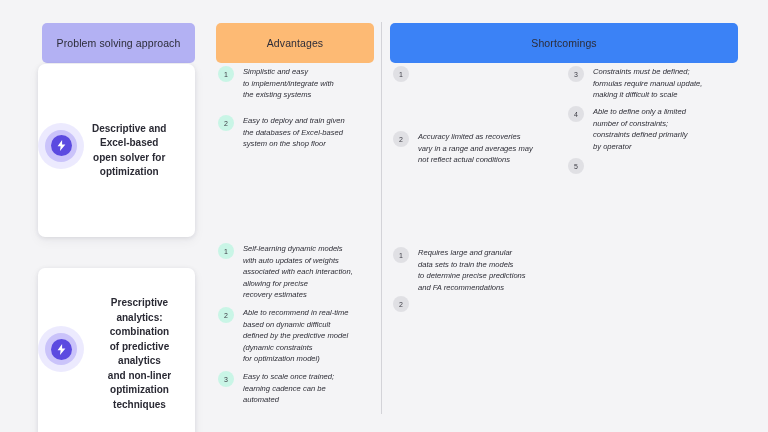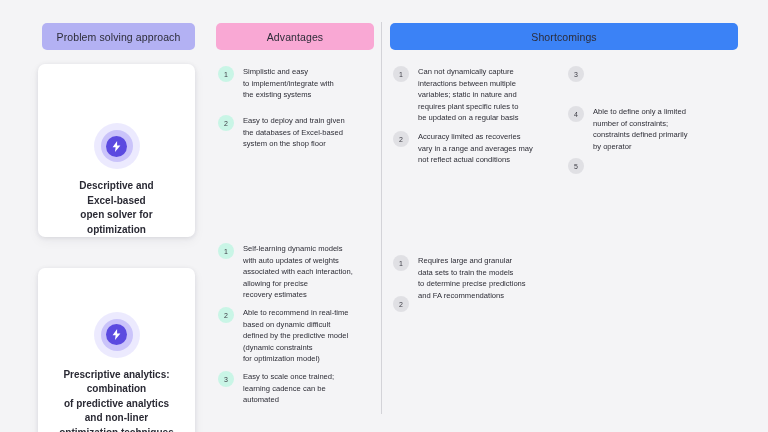--- a/index.html
+++ b/index.html
@@ -20,41 +20,41 @@
   #board {
     position: absolute;
     left: 0; top: 0;
     width: 768px;
     height: 432px;
   }
 
   
   .hdr {
     position: absolute;
-    height: 27px;
+    height: 40px;
     border-radius: 5px;
     display: flex;
     align-items: center;
     justify-content: center;
     font-size: 10.5px;
     letter-spacing: 0.1px;
     color: #2c2c38;
     white-space: nowrap;
   }
   .hdr-approach {
     left: 42px;
     top: 23px;
     width: 153px;
     background: #b3b1f3;
   }
   .hdr-adv {
     left: 216px;
     top: 23px;
     width: 158px;
-    background: #f9a8d4;
+    background: #fdba74;
   }
   .hdr-short {
     left: 390px;
     top: 23px;
     width: 348px;
     background: #3b82f6;
   }
 
   
   .divider {
@@ -68,23 +68,23 @@
 
   
   .card {
     position: absolute;
     left: 38px;
     width: 157px;
     background: #ffffff;
     border-radius: 7px;
     box-shadow: 0 1px 4px rgba(30,30,60,0.10), 0 4px 12px rgba(30,30,60,0.05);
     display: flex;
-    flex-direction: column;
-    align-items: center;
-    justify-content: flex-end;
+    flex-direction: row;
+    align-items: center;
+    justify-content: flex-start;
   }
   .card-1 { top: 64px;  height: 173px; }
   .card-2 { top: 268px; height: 172px; }
 
   
   .icon-wrap {
     position: relative;
     width: 46px;
     height: 46px;
     display: flex;
@@ -151,20 +151,21 @@
     margin-top: 0px;
   }
   .badge-adv { background: #c9f5e6; }
   .badge-short { background: #e0e0e4; }
   .item-text {
     margin-left: 9px;
     font-size: 7.6px;
     line-height: 1.52;
     color: #2d2d36;
     white-space: pre-line;
+    font-style: italic;
   }
 
   
   .grp-adv-1 { left: 218px; top: 66px;  width: 152px; }
   .grp-adv-2 { left: 218px; top: 243px; width: 152px; }
   .grp-sh-a1 { left: 393px; top: 66px;  width: 170px; }
   .grp-sh-b1 { left: 568px; top: 66px;  width: 170px; }
   .grp-sh-a2 { left: 393px; top: 243px; width: 170px; }
 </style>
 </head>
@@ -222,37 +223,35 @@
       <div class="badge badge-adv">2</div>
       <div class="item-text">Easy to deploy and train given
 the databases of Excel-based
 system on the shop floor</div>
     </div>
   </div>
 
   <div class="list grp-sh-a1">
     <div class="item" style="top:0px">
       <div class="badge badge-short">1</div>
-      <div class="item-text">Can not dynamically capture
-interactions between multiple
-variables; static in nature and
-requires plant specific rules to
-be updated on a regular basis</div>
     </div>
     <div class="item" style="top:65px">
       <div class="badge badge-short">2</div>
       <div class="item-text">Accuracy limited as recoveries
 vary in a range and averages may
 not reflect actual conditions</div>
     </div>
   </div>
 
   <div class="list grp-sh-b1">
     <div class="item" style="top:0px">
       <div class="badge badge-short">3</div>
+      <div class="item-text">Constraints must be defined;
+formulas require manual update,
+making it difficult to scale</div>
     </div>
     <div class="item" style="top:40px">
       <div class="badge badge-short">4</div>
       <div class="item-text">Able to define only a limited
 number of constraints;
 constraints defined primarily
 by operator</div>
     </div>
     <div class="item" style="top:92px">
       <div class="badge badge-short">5</div>
@@ -278,21 +277,21 @@
     </div>
     <div class="item" style="top:128px">
       <div class="badge badge-adv">3</div>
       <div class="item-text">Easy to scale once trained;
 learning cadence can be
 automated</div>
     </div>
   </div>
 
   <div class="list grp-sh-a2">
-    <div class="item" style="top:12px">
+    <div class="item" style="top:4px">
       <div class="badge badge-short">1</div>
       <div class="item-text">Requires large and granular
 data sets to train the models
 to determine precise predictions
 and FA recommendations</div>
     </div>
     <div class="item" style="top:53px">
       <div class="badge badge-short">2</div>
     </div>
   </div>

